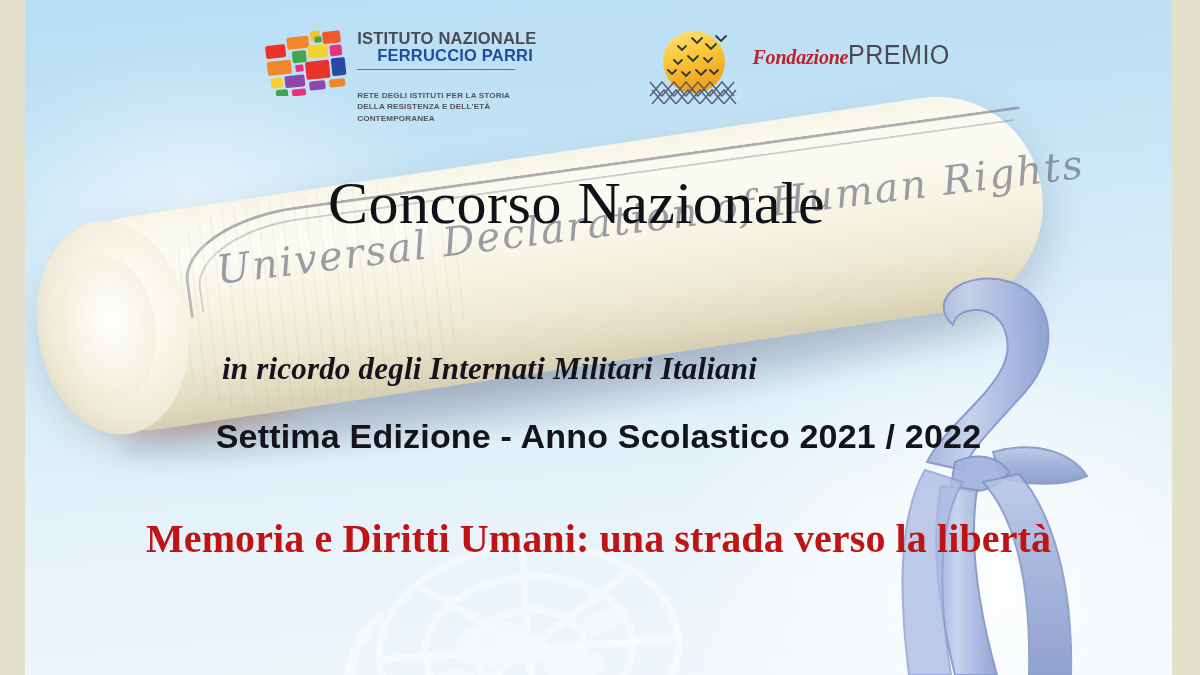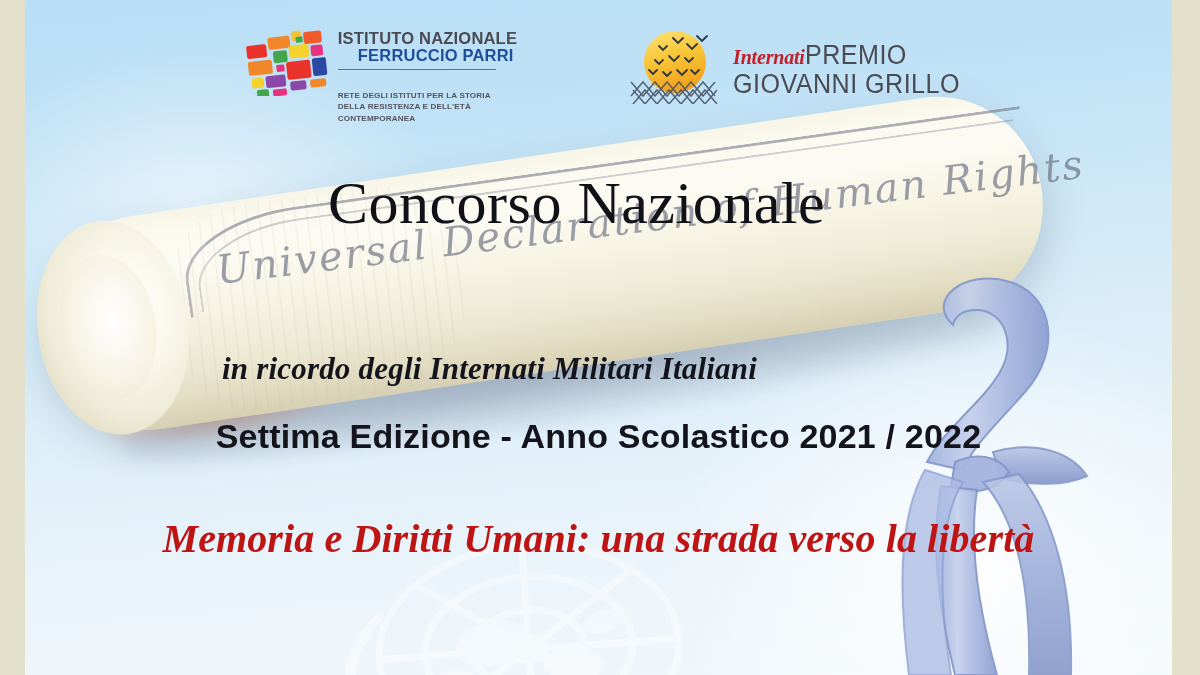--- a/index.html
+++ b/index.html
@@ -313,21 +313,20 @@
     font-size: 34px;
     color: #14141C;
     letter-spacing: .2px;
     line-height: 1;
   }
   .t-tagline {
     position: absolute;
     top: 519px; left: 0; width: 1147px;
     font-family: "Liberation Serif", serif;
     font-weight: 700;
-    font-style: italic;
     font-size: 40px;
     color: #BE1414;
     letter-spacing: .1px;
     line-height: 1;
   }
 </style>
 </head>
 <body>
 
 <div class="poster">
@@ -460,24 +459,21 @@
           </g>
           <g stroke="#4A5568" stroke-width="1.5" fill="none" opacity="0.9">
             <path d="M2 70 L14 56 L26 70 L38 56 L50 70 L62 56 L74 70 L86 56"></path>
             <path d="M2 56 L14 70 L26 56 L38 70 L50 56 L62 70 L74 56 L86 70"></path>
             <path d="M4 78 L16 64 L28 78 L40 64 L52 78 L64 64 L76 78 L88 64"></path>
             <path d="M4 64 L16 78 L28 64 L40 78 L52 64 L64 78 L76 64 L88 78"></path>
           </g>
         </svg>
         <div class="fond-text">
           <div class="fond-l1">
-            <span class="fond-fondazione">Internati</span><span class="fond-thin">PREMIO</span>
-          </div>
-          <div class="fond-l2">
-            <span class="fond-thin">GIOVANNI GRILLO</span>
+            <span class="fond-fondazione">Fondazione</span><span class="fond-thin">PREMIO</span>
           </div>
         </div>
       </div>
 
     </div>
 
     <div class="titles">
       <div class="t-concorso">Concorso Nazionale</div>
       <div class="t-ricordo">in ricordo degli Internati Militari Italiani</div>
       <div class="t-edizione">Settima Edizione - Anno Scolastico 2021 / 2022</div>

